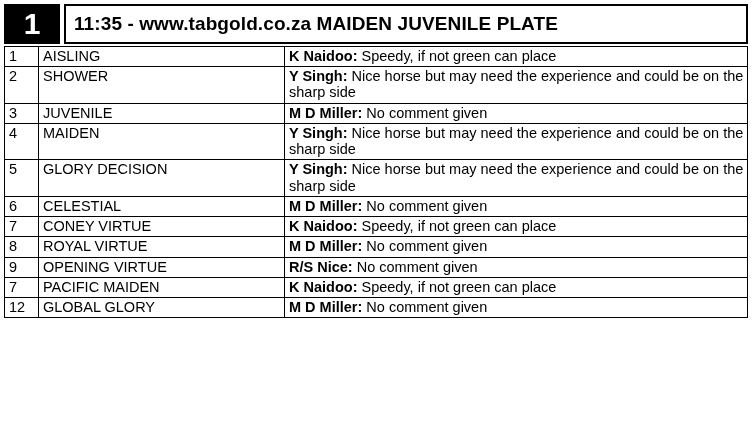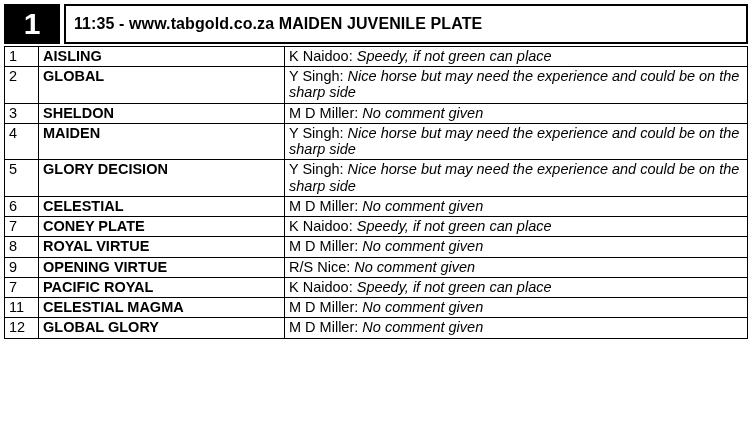--- a/index.html
+++ b/index.html
@@ -41,21 +41,21 @@
     flex: 1;
     border: 2px solid #000000;
     border-left: 2px solid #000000;
     margin-left: 4px;
     display: flex;
     align-items: center;
     padding-left: 8px;
     box-sizing: border-box;
   }
   .header-title {
-    font-size: 16px;
+    font-size: 19px;
     font-weight: bold;
     letter-spacing: 0.1px;
     white-space: nowrap;
   }
   
   table.runners {
     border-collapse: collapse;
     width: 744px;
     margin-top: 2px;
     table-layout: fixed;
@@ -69,30 +69,28 @@
   }
   td.col-num {
     width: 26px;
     text-align: left;
     font-size: 14.5px;
   }
   td.col-horse {
     width: 238px;
     white-space: nowrap;
     overflow: hidden;
-    font-weight: bold;
   }
   td.col-comment {
     width: auto;
   }
   .jockey {
-    font-weight: normal;
+    font-weight: bold;
   }
   .comment {
-    font-style: italic;
   }
 </style>
 </head>
 <body>
 
 <div class="race-card">
 
   <div class="header">
     <div class="race-number">1</div>
     <div class="header-title-box">
@@ -105,29 +103,29 @@
       <tr>
         <td class="col-num">1</td>
         <td class="col-horse">AISLING</td>
         <td class="col-comment">
           <span class="jockey">K Naidoo:</span>
           <span class="comment">Speedy, if not green can place</span>
         </td>
       </tr>
       <tr>
         <td class="col-num">2</td>
-        <td class="col-horse">GLOBAL</td>
+        <td class="col-horse">SHOWER</td>
         <td class="col-comment">
           <span class="jockey">Y Singh:</span>
           <span class="comment">Nice horse but may need the experience and could be on the sharp side</span>
         </td>
       </tr>
       <tr>
         <td class="col-num">3</td>
-        <td class="col-horse">SHELDON</td>
+        <td class="col-horse">JUVENILE</td>
         <td class="col-comment">
           <span class="jockey">M D Miller:</span>
           <span class="comment">No comment given</span>
         </td>
       </tr>
       <tr>
         <td class="col-num">4</td>
         <td class="col-horse">MAIDEN</td>
         <td class="col-comment">
           <span class="jockey">Y Singh:</span>
@@ -145,21 +143,21 @@
       <tr>
         <td class="col-num">6</td>
         <td class="col-horse">CELESTIAL</td>
         <td class="col-comment">
           <span class="jockey">M D Miller:</span>
           <span class="comment">No comment given</span>
         </td>
       </tr>
       <tr>
         <td class="col-num">7</td>
-        <td class="col-horse">CONEY PLATE</td>
+        <td class="col-horse">CONEY VIRTUE</td>
         <td class="col-comment">
           <span class="jockey">K Naidoo:</span>
           <span class="comment">Speedy, if not green can place</span>
         </td>
       </tr>
       <tr>
         <td class="col-num">8</td>
         <td class="col-horse">ROYAL VIRTUE</td>
         <td class="col-comment">
           <span class="jockey">M D Miller:</span>
@@ -169,32 +167,24 @@
       <tr>
         <td class="col-num">9</td>
         <td class="col-horse">OPENING VIRTUE</td>
         <td class="col-comment">
           <span class="jockey">R/S Nice:</span>
           <span class="comment">No comment given</span>
         </td>
       </tr>
       <tr>
         <td class="col-num">7</td>
-        <td class="col-horse">PACIFIC ROYAL</td>
+        <td class="col-horse">PACIFIC MAIDEN</td>
         <td class="col-comment">
           <span class="jockey">K Naidoo:</span>
           <span class="comment">Speedy, if not green can place</span>
-        </td>
-      </tr>
-      <tr>
-        <td class="col-num">11</td>
-        <td class="col-horse">CELESTIAL MAGMA</td>
-        <td class="col-comment">
-          <span class="jockey">M D Miller:</span>
-          <span class="comment">No comment given</span>
         </td>
       </tr>
       <tr>
         <td class="col-num">12</td>
         <td class="col-horse">GLOBAL GLORY</td>
         <td class="col-comment">
           <span class="jockey">M D Miller:</span>
           <span class="comment">No comment given</span>
         </td>
       </tr>

